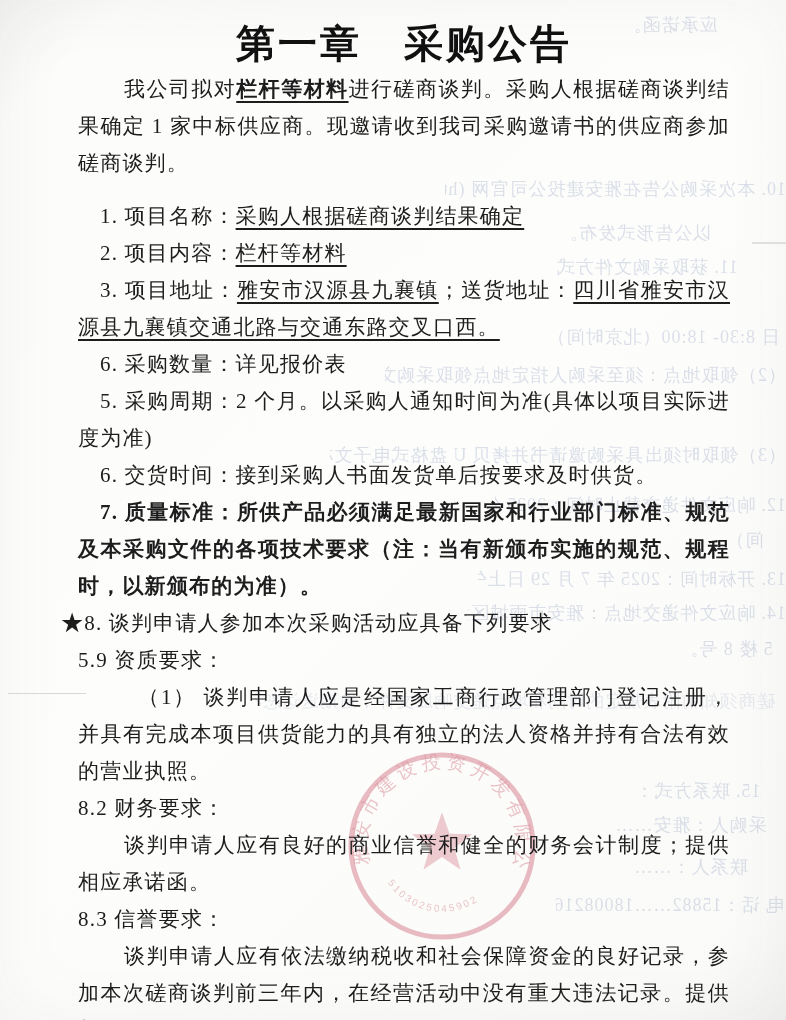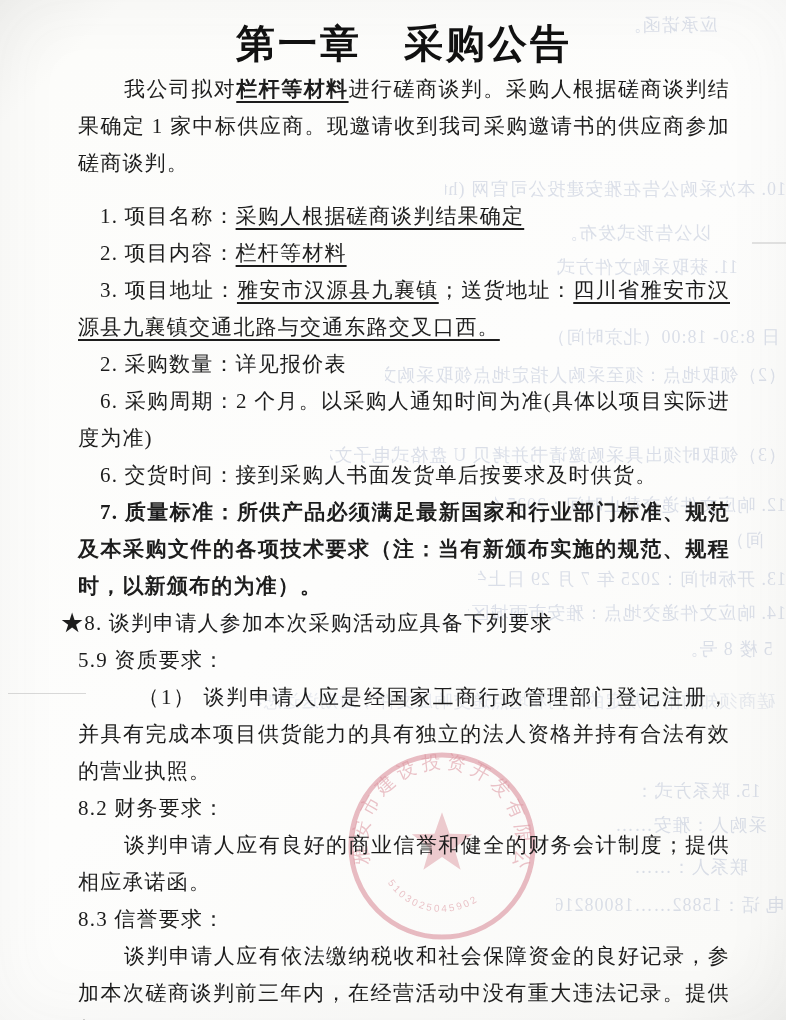--- a/index.html
+++ b/index.html
@@ -91,23 +91,23 @@
 
     <p class="body-text intro"><span>我公司拟对</span><span class="u bold">栏杆等材料</span><span>进行磋商谈判。采购人根据磋商谈判结果确定 1 家中标供应商。现邀请收到我司采购邀请书的供应商参加磋商谈判。</span></p>
 
     <div class="items">
       <p class="body-text item"><span>1. 项目名称：</span><span class="u">采购人根据磋商谈判结果确定</span></p>
 
       <p class="body-text item"><span>2. 项目内容：</span><span class="u">栏杆等材料</span></p>
 
       <p class="body-text item"><span>3. 项目地址：</span><span class="u">雅安市汉源县九襄镇</span><span>；送货地址：</span><span class="u">四川省雅安市汉源县九襄镇交通北路与交通东路交叉口西。</span></p>
 
-      <p class="body-text item">2. 采购数量：详见报价表</p>
+      <p class="body-text item">6. 采购数量：详见报价表</p>
 
-      <p class="body-text item">6. 采购周期：2 个月。以采购人通知时间为准(具体以项目实际进度为准)</p>
+      <p class="body-text item">5. 采购周期：2 个月。以采购人通知时间为准(具体以项目实际进度为准)</p>
 
       <p class="body-text item">6. 交货时间：接到采购人书面发货单后按要求及时供货。</p>
 
       <p class="body-text item bold">7. 质量标准：所供产品必须满足最新国家和行业部门标准、规范及本采购文件的各项技术要求（注：当有新颁布实施的规范、规程时，以新颁布的为准）。</p>
 
       <p class="body-text"><span class="star">★</span><span>8. 谈判申请人参加本次采购活动应具备下列要求</span></p>
     </div>
 
     <div>
       <p class="body-text req-heading">5.9 资质要求：</p>

